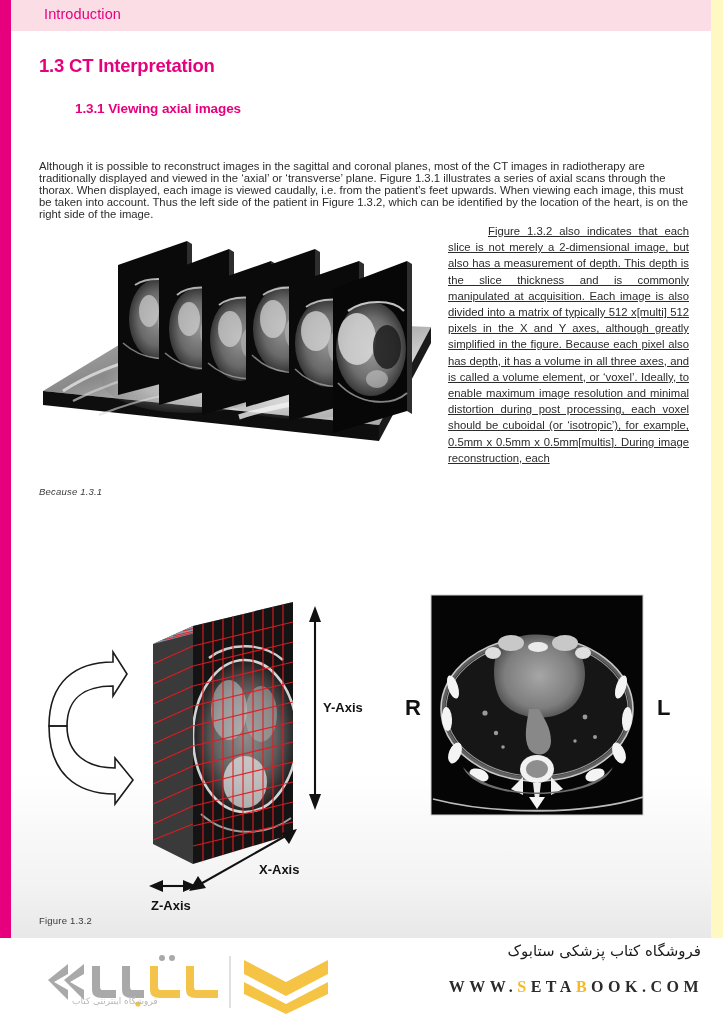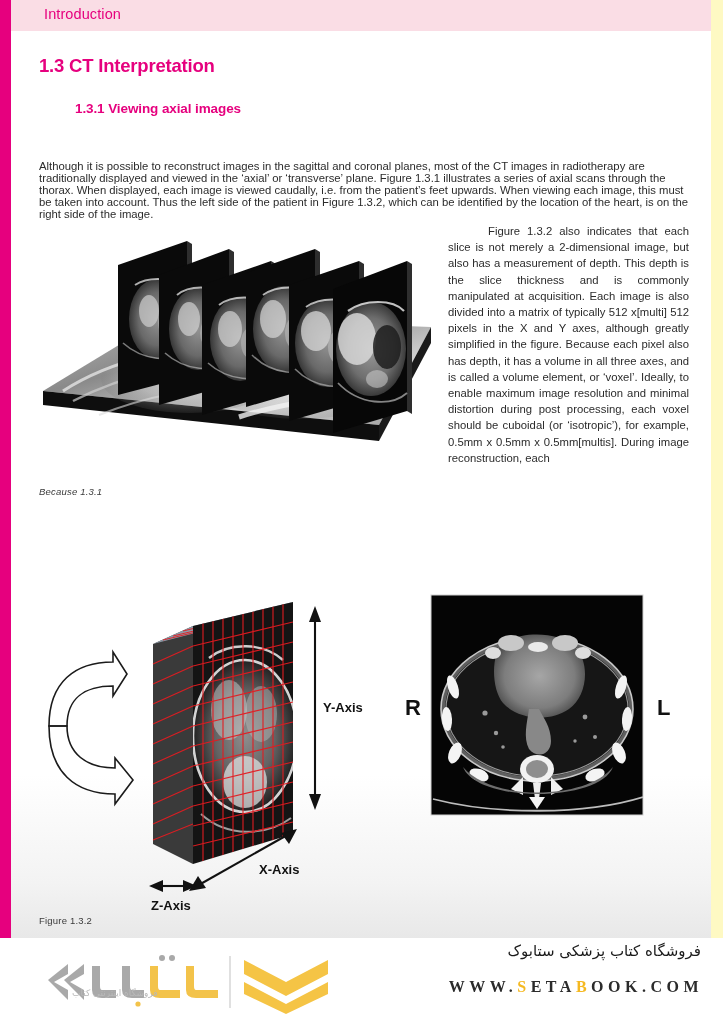--- a/index.html
+++ b/index.html
@@ -54,21 +54,21 @@
   }
   .fig131-cap{
     position:absolute; left:28px; top:455px;
     font-size:9.5px; font-style:italic; color:#3a3a3a; letter-spacing:.2px;
   }
 
   
   .para-right{
     position:absolute; left:437px; top:192px; width:241px;
     font-size:11.3px; line-height:16.2px; color:#2b2b2b;
-    text-align:justify; text-justify:inter-word;
+    text-align:justify; text-justify:inter-word;text-decoration:underline;
   }
   .para-right .ind{ display:inline-block; width:40px; }
 
   
   .para-tail{
     position:absolute; left:28px; top:496px; width:650px;
     font-size:11.3px; line-height:16.2px; color:#2b2b2b;
   }
 
   
@@ -89,21 +89,21 @@
     font-size:15px; color:#1a1a1a; direction:rtl; text-align:right;
     font-family:"DejaVu Sans", sans-serif;
   }
   .brand-url{
     position:absolute; right:20px; top:40px;
     font-size:16px; font-weight:bold; letter-spacing:4.5px; color:#2b2b2b;
     font-family:Liberation Serif, serif; white-space:nowrap;
   }
   .brand-url .hi{ color:#f5b921; }
   .logo-fa-sub{
-    position:absolute; left:72px; top:50px; font-size:9px; color:#b9b9b9;
+    position:absolute; left:72px; top:58px; font-size:9px; color:#b9b9b9;
     direction:rtl; font-family:"DejaVu Sans", sans-serif;text-align:center;
   }
 </style>
 </head>
 <body>
 
 <div class="page-root">
 
   <div class="spine"></div>
 

